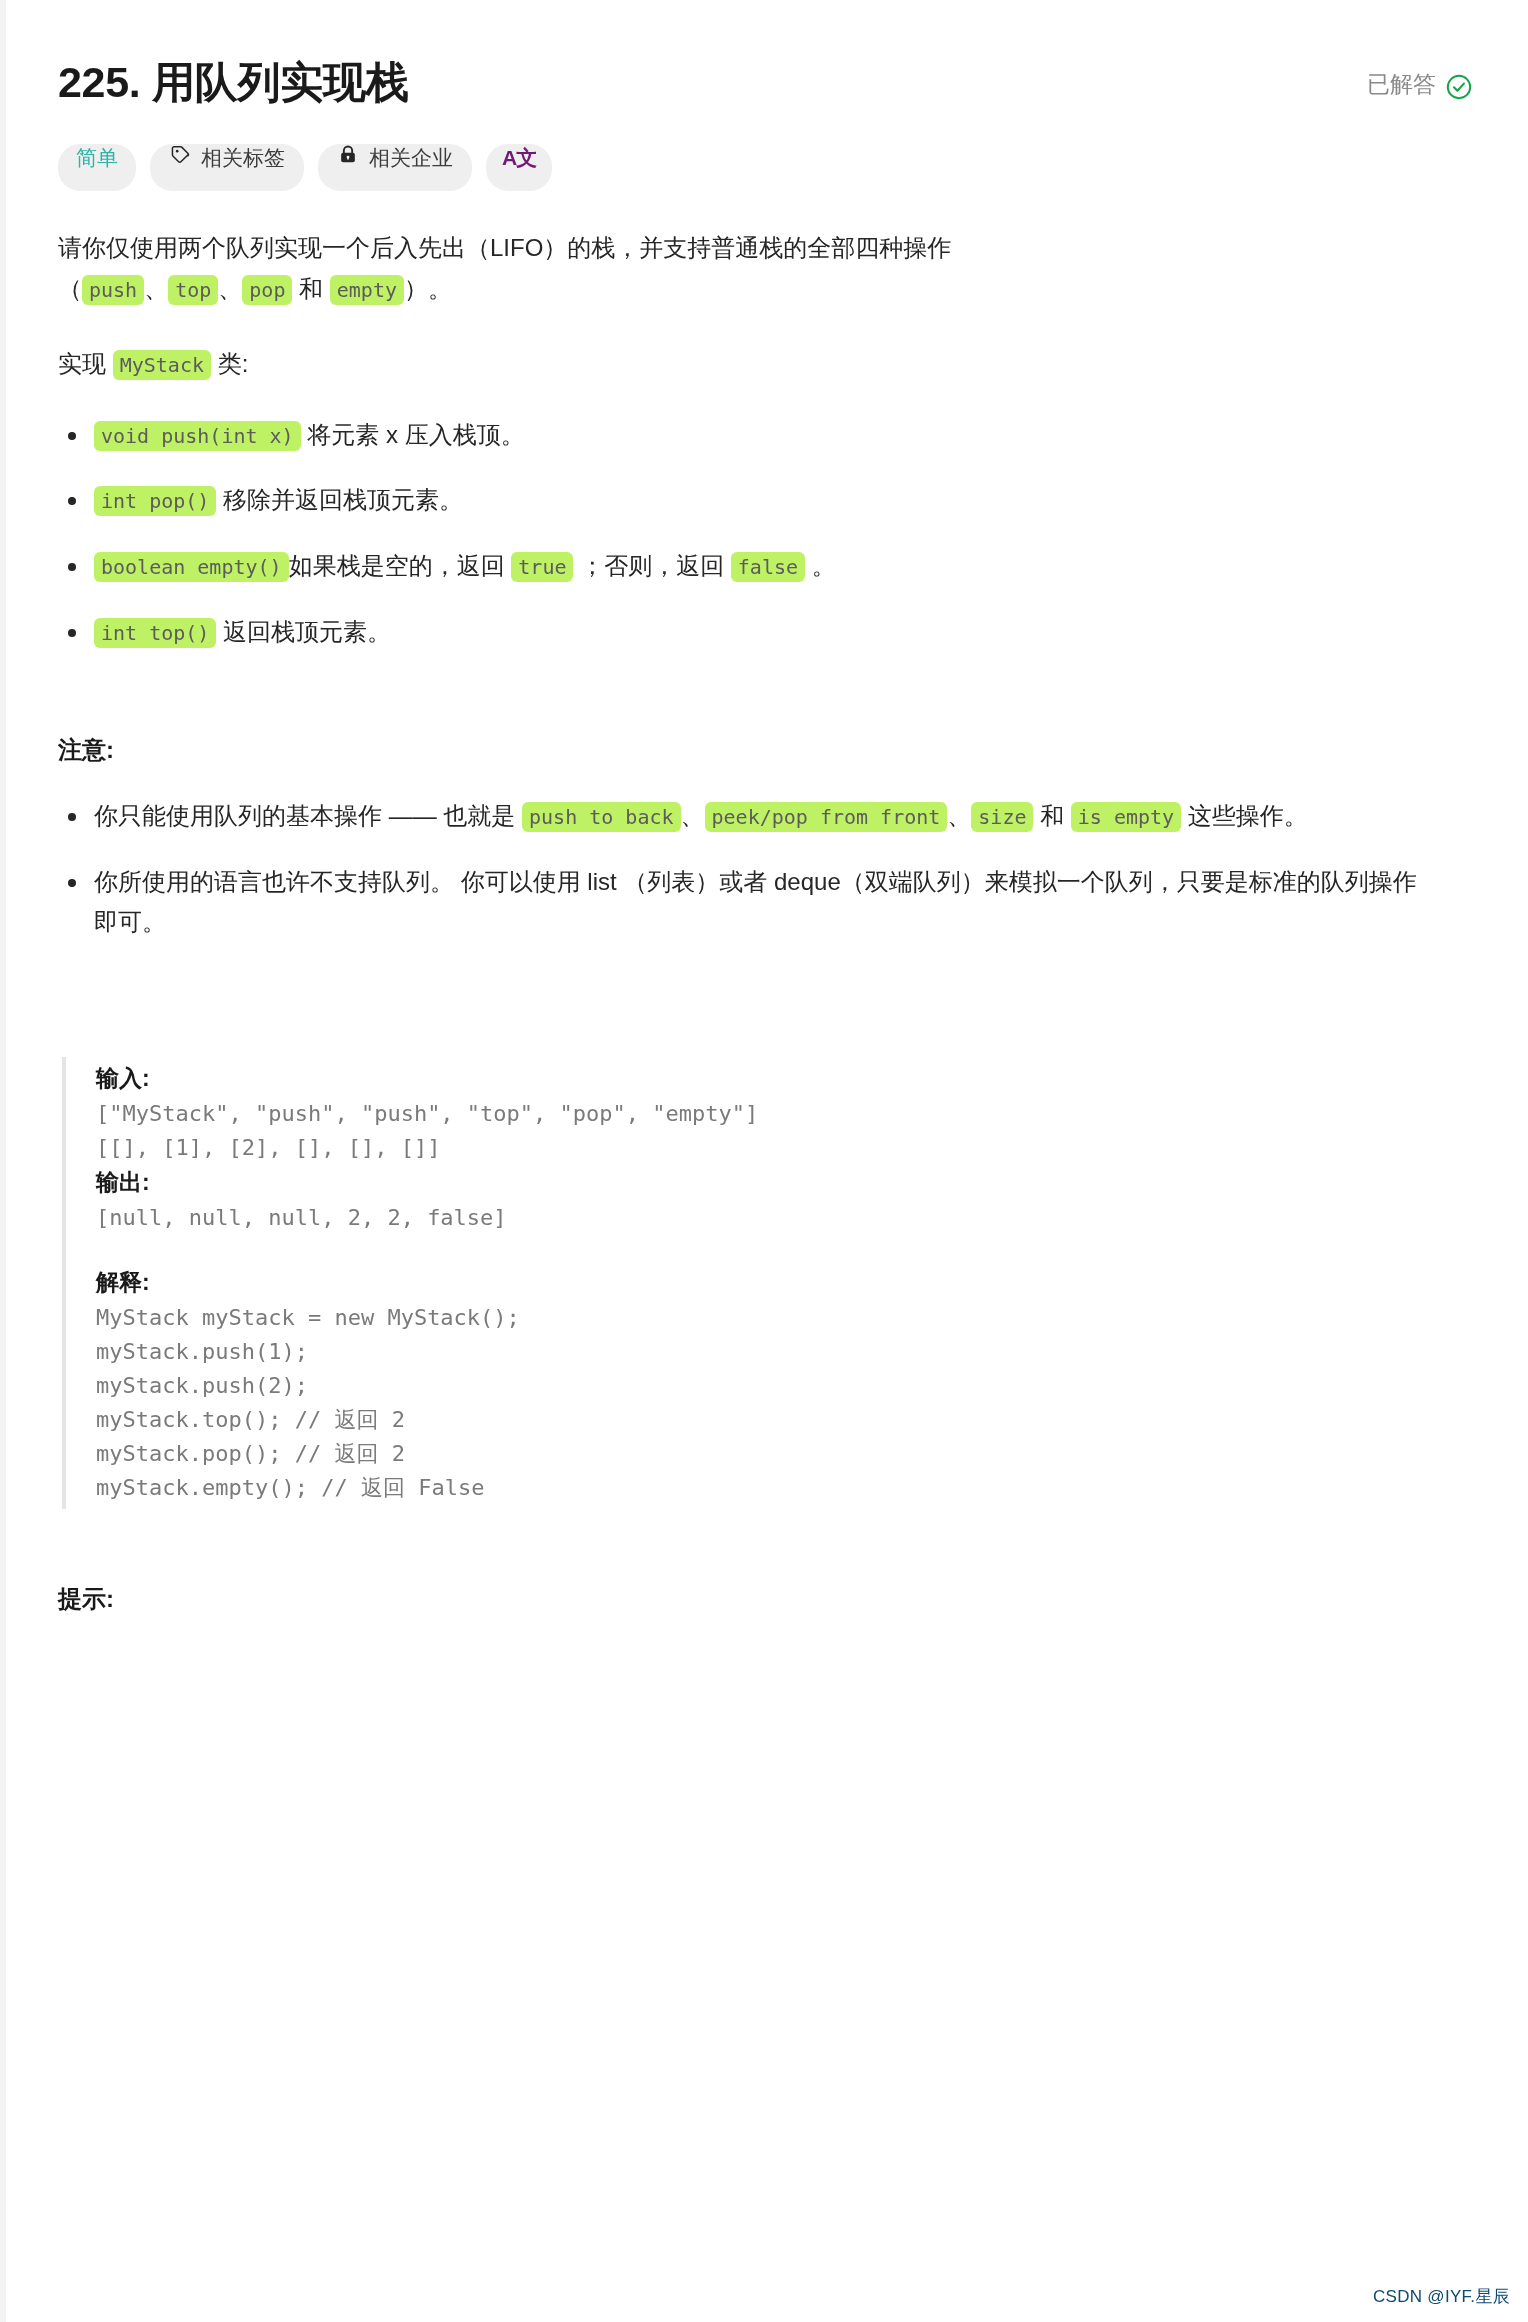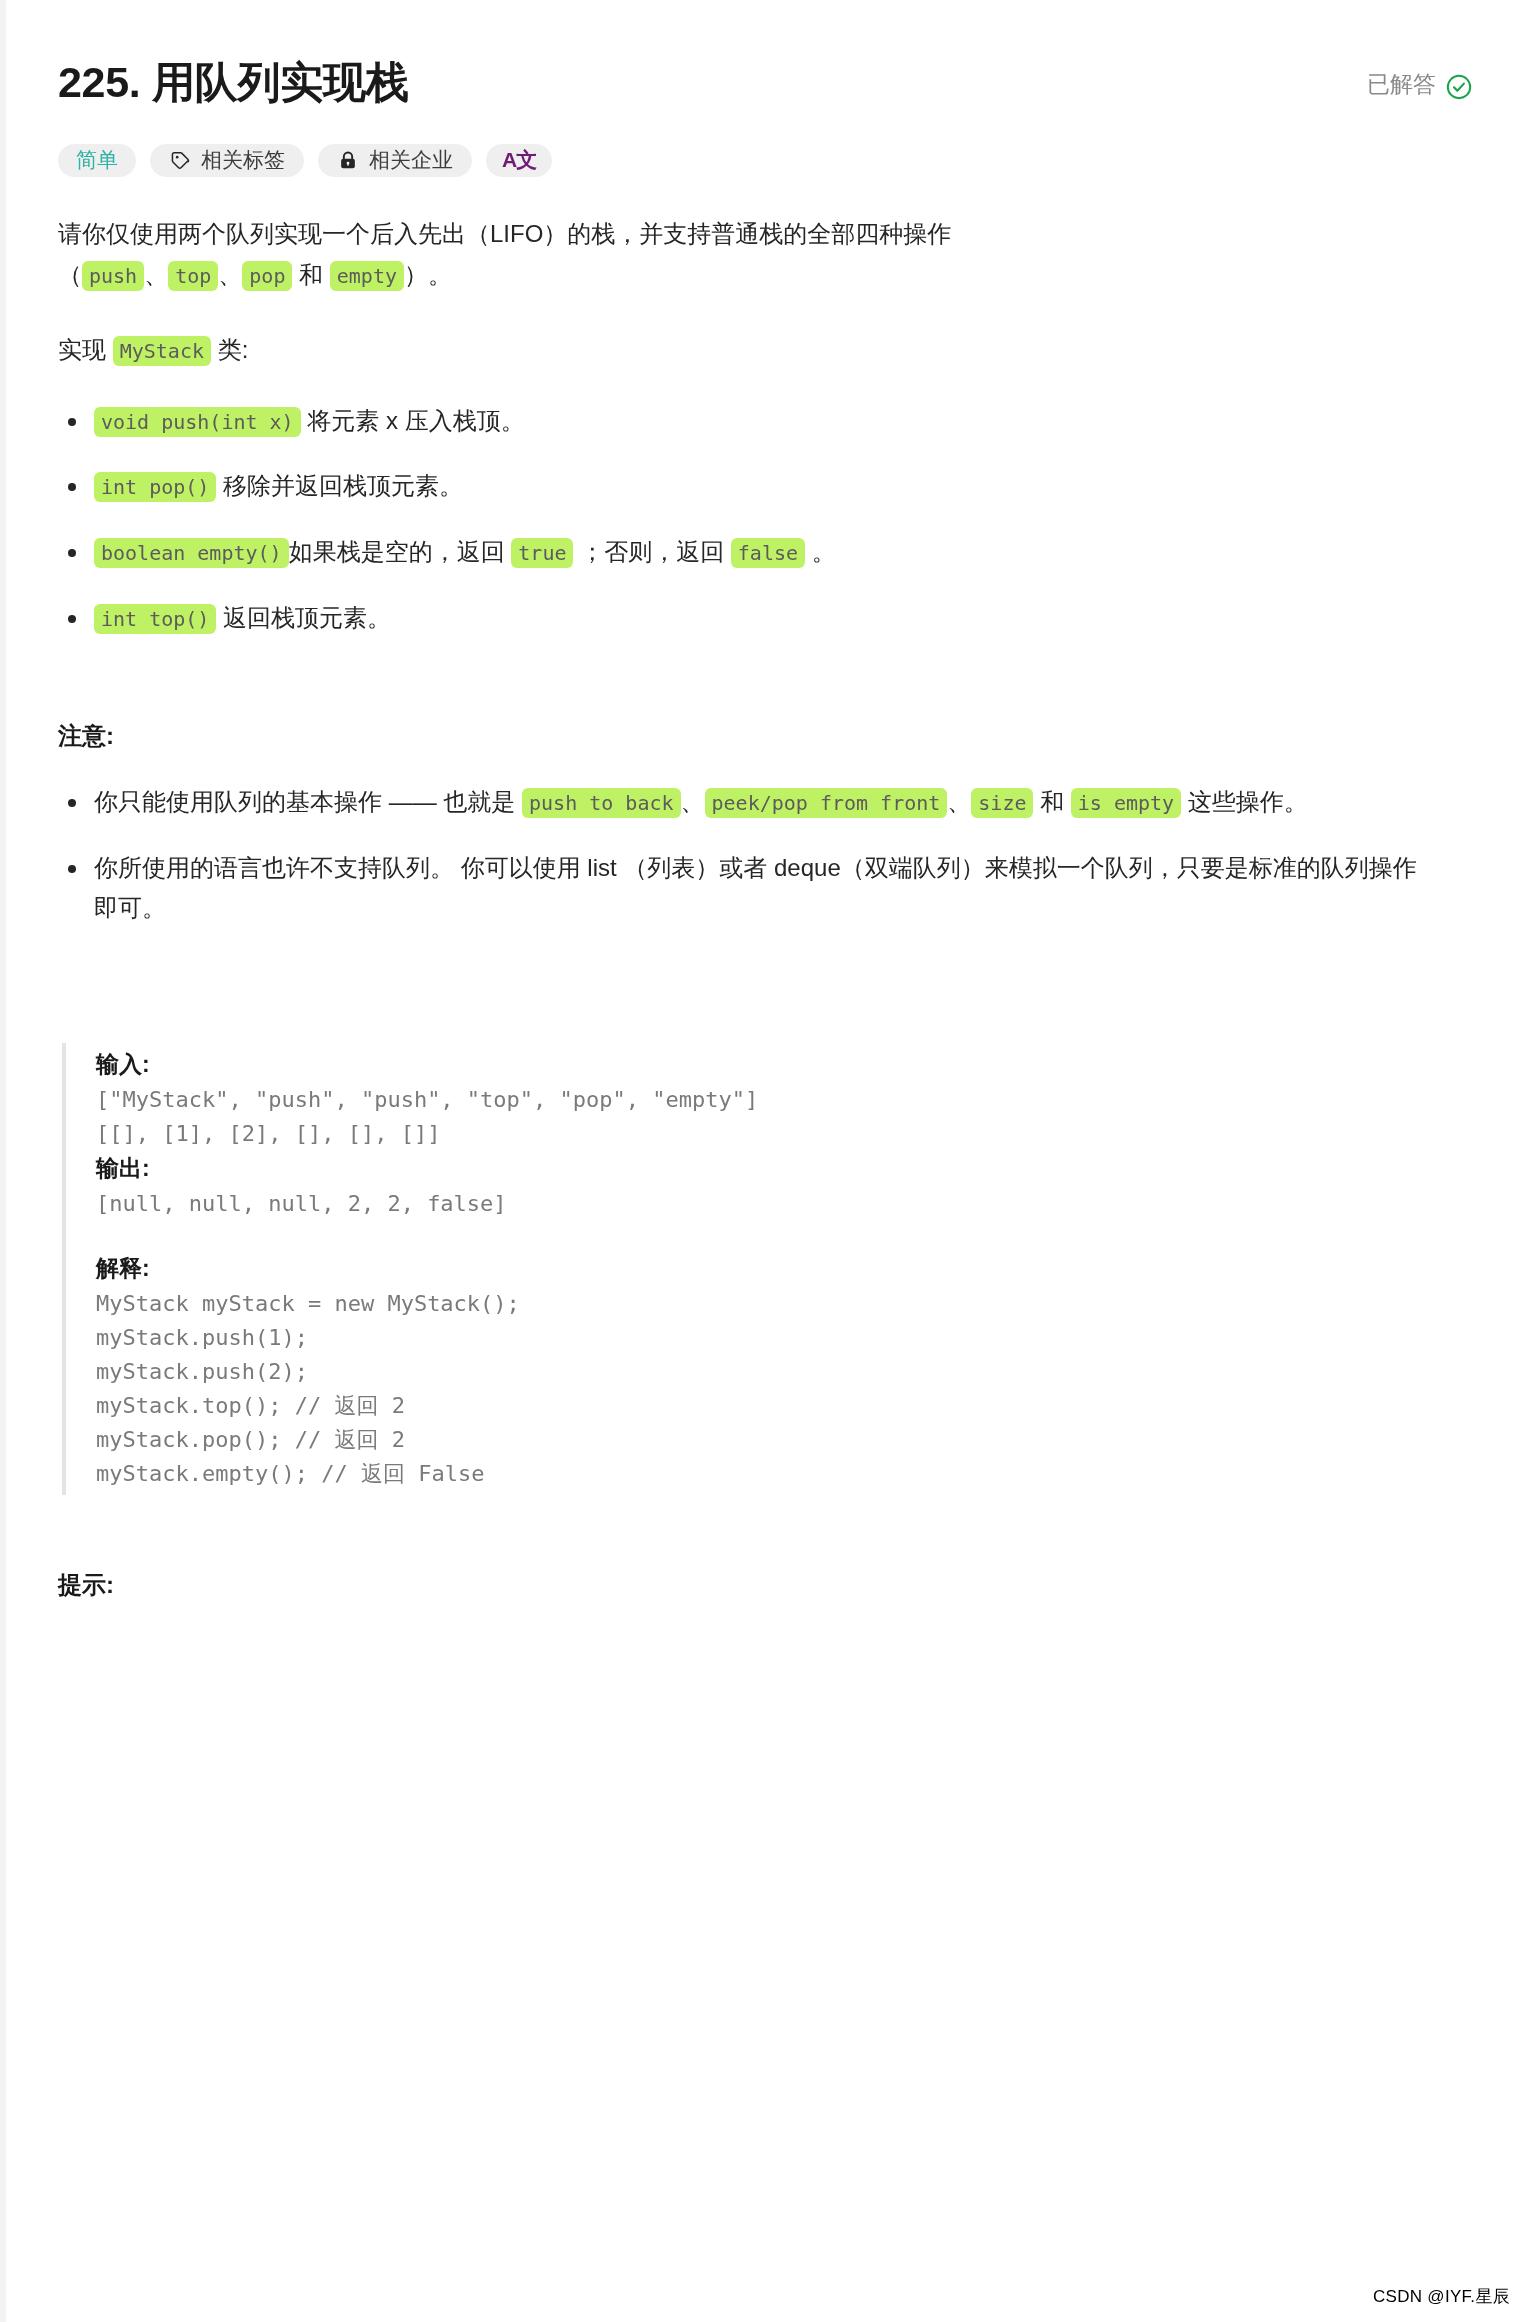--- a/index.html
+++ b/index.html
@@ -61,23 +61,23 @@
 
   
   .badges {
     display: flex;
     align-items: center;
     gap: 14px;
     margin-top: 34px;
   }
   .badge {
     display: inline-flex;
-    align-items: center;
+    align-items: flex-start;
     gap: 10px;
-    height: 33px;
+    height: 47px;
     padding: 0 19px;
     border-radius: 22px;
     background: #efefef;
     font-size: 21px;
     color: #3c3c3c;
     box-sizing: border-box;
     cursor: pointer;
     user-select: none;
   }
   .badge.difficulty {
@@ -180,21 +180,21 @@
     white-space: pre;
   }
   .example-block .gap { height: 30px; }
 
   
   .watermark {
     position: absolute;
     right: 18px;
     bottom: 14px;
     font-size: 17px;
-    color: #000000;
+    color: #0c4a6e;
     letter-spacing: 0.3px;
     white-space: nowrap;
   }
   .bottom-section {
     margin-top: 74px;
   }
 </style>
 </head>
 <body>
 

